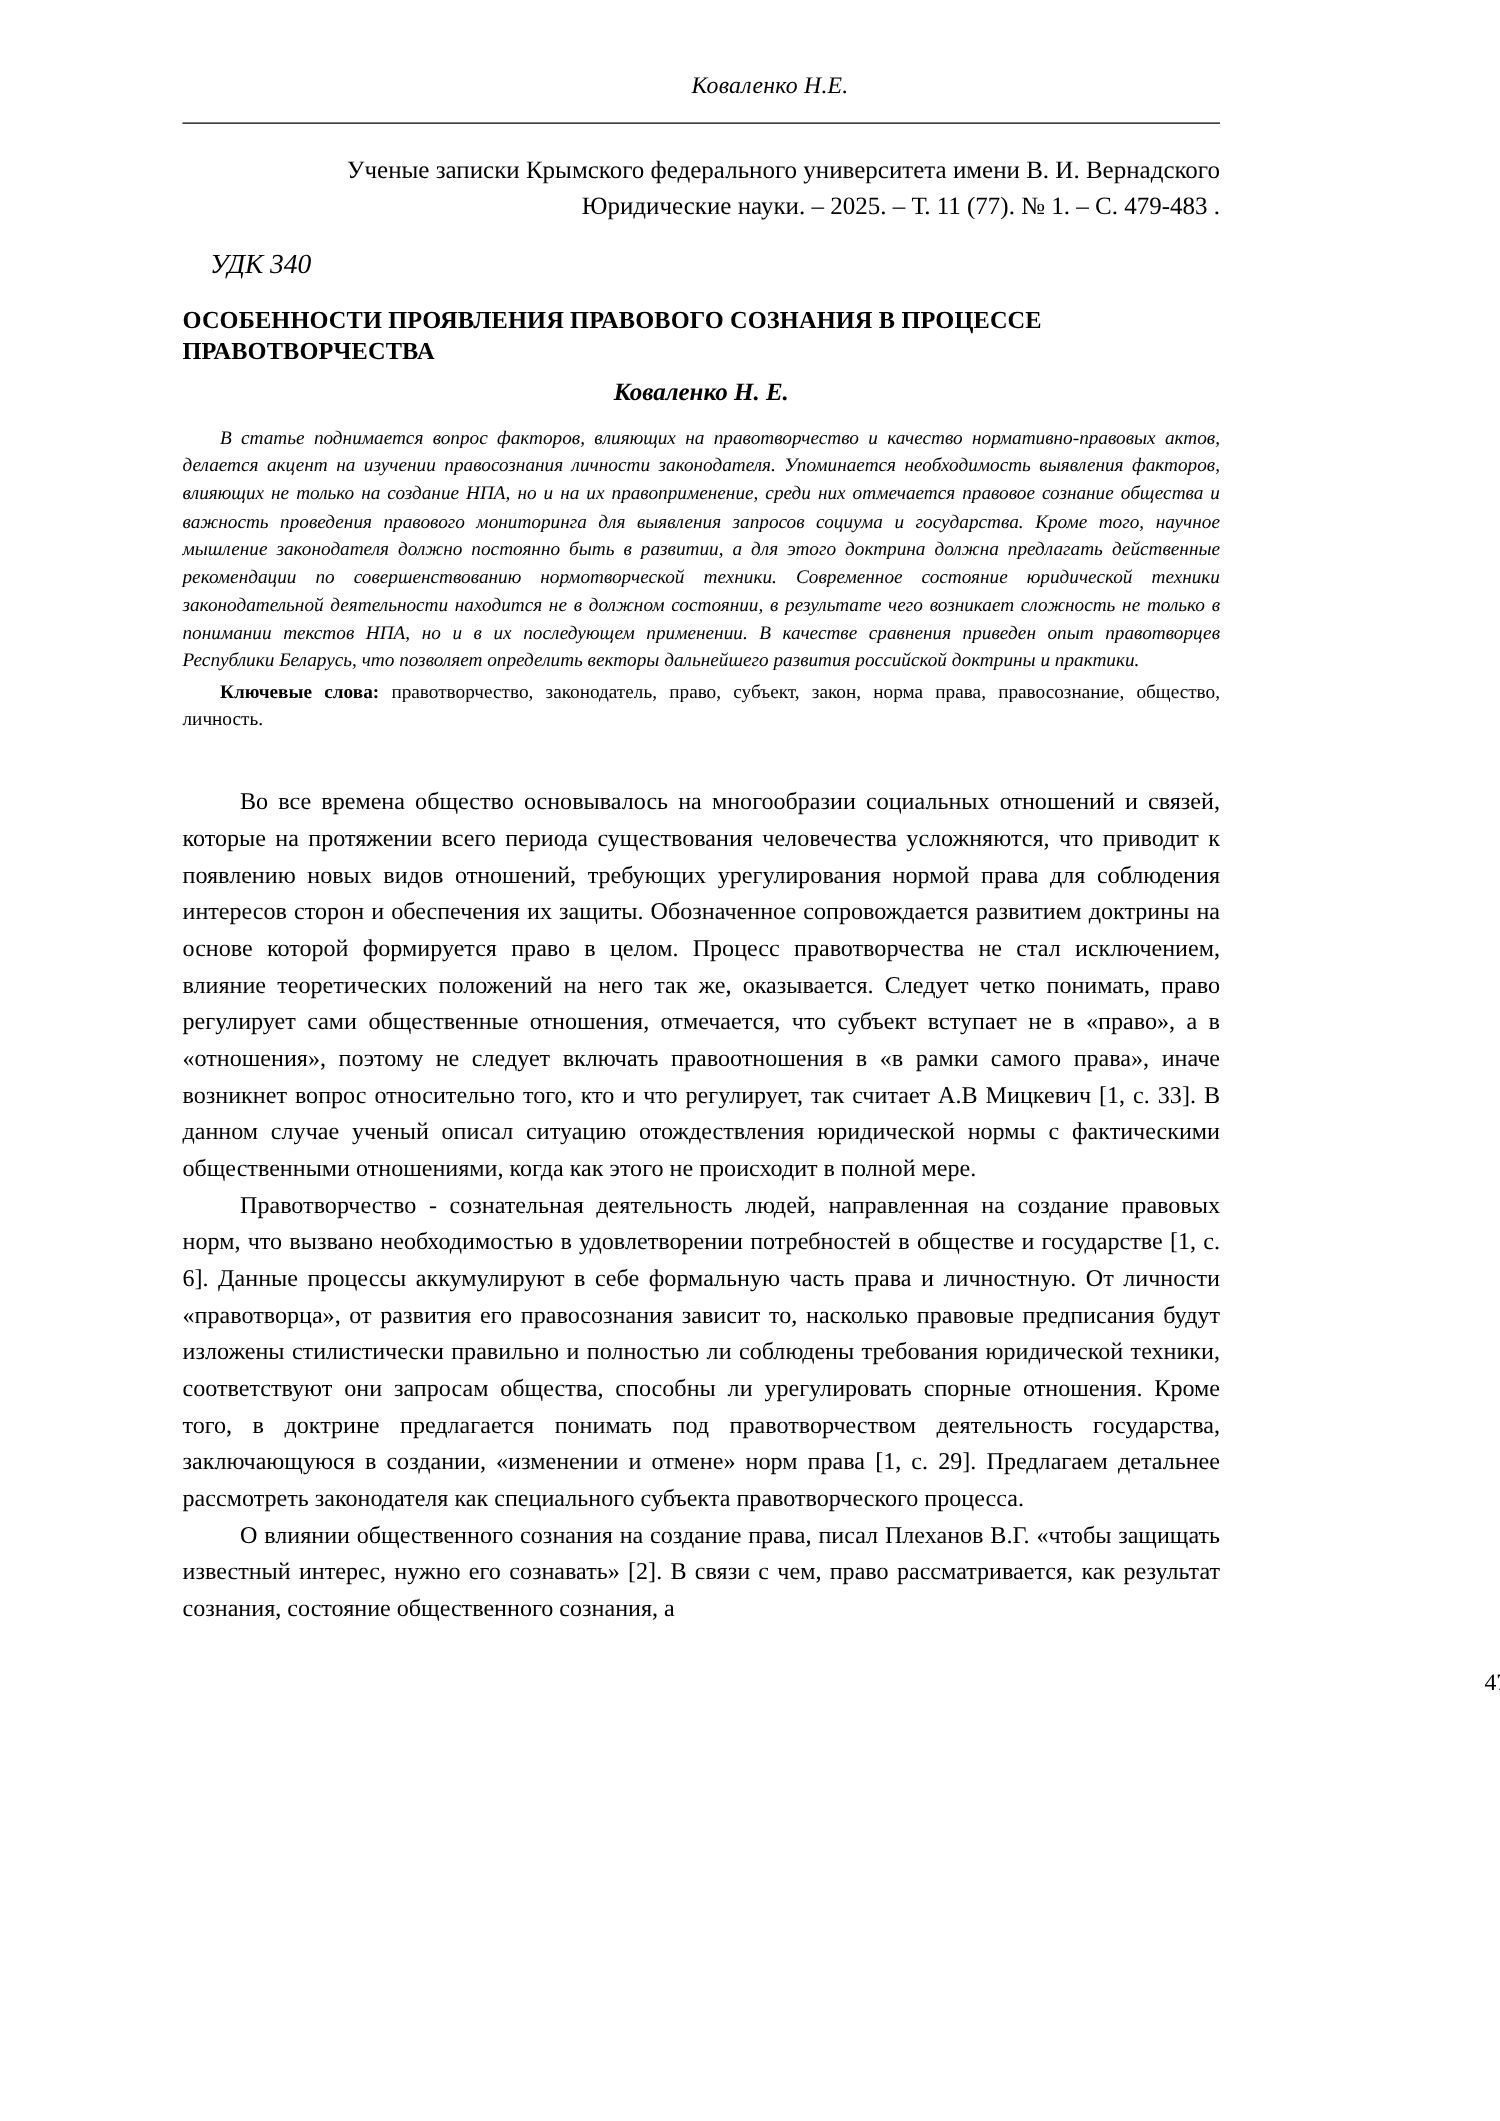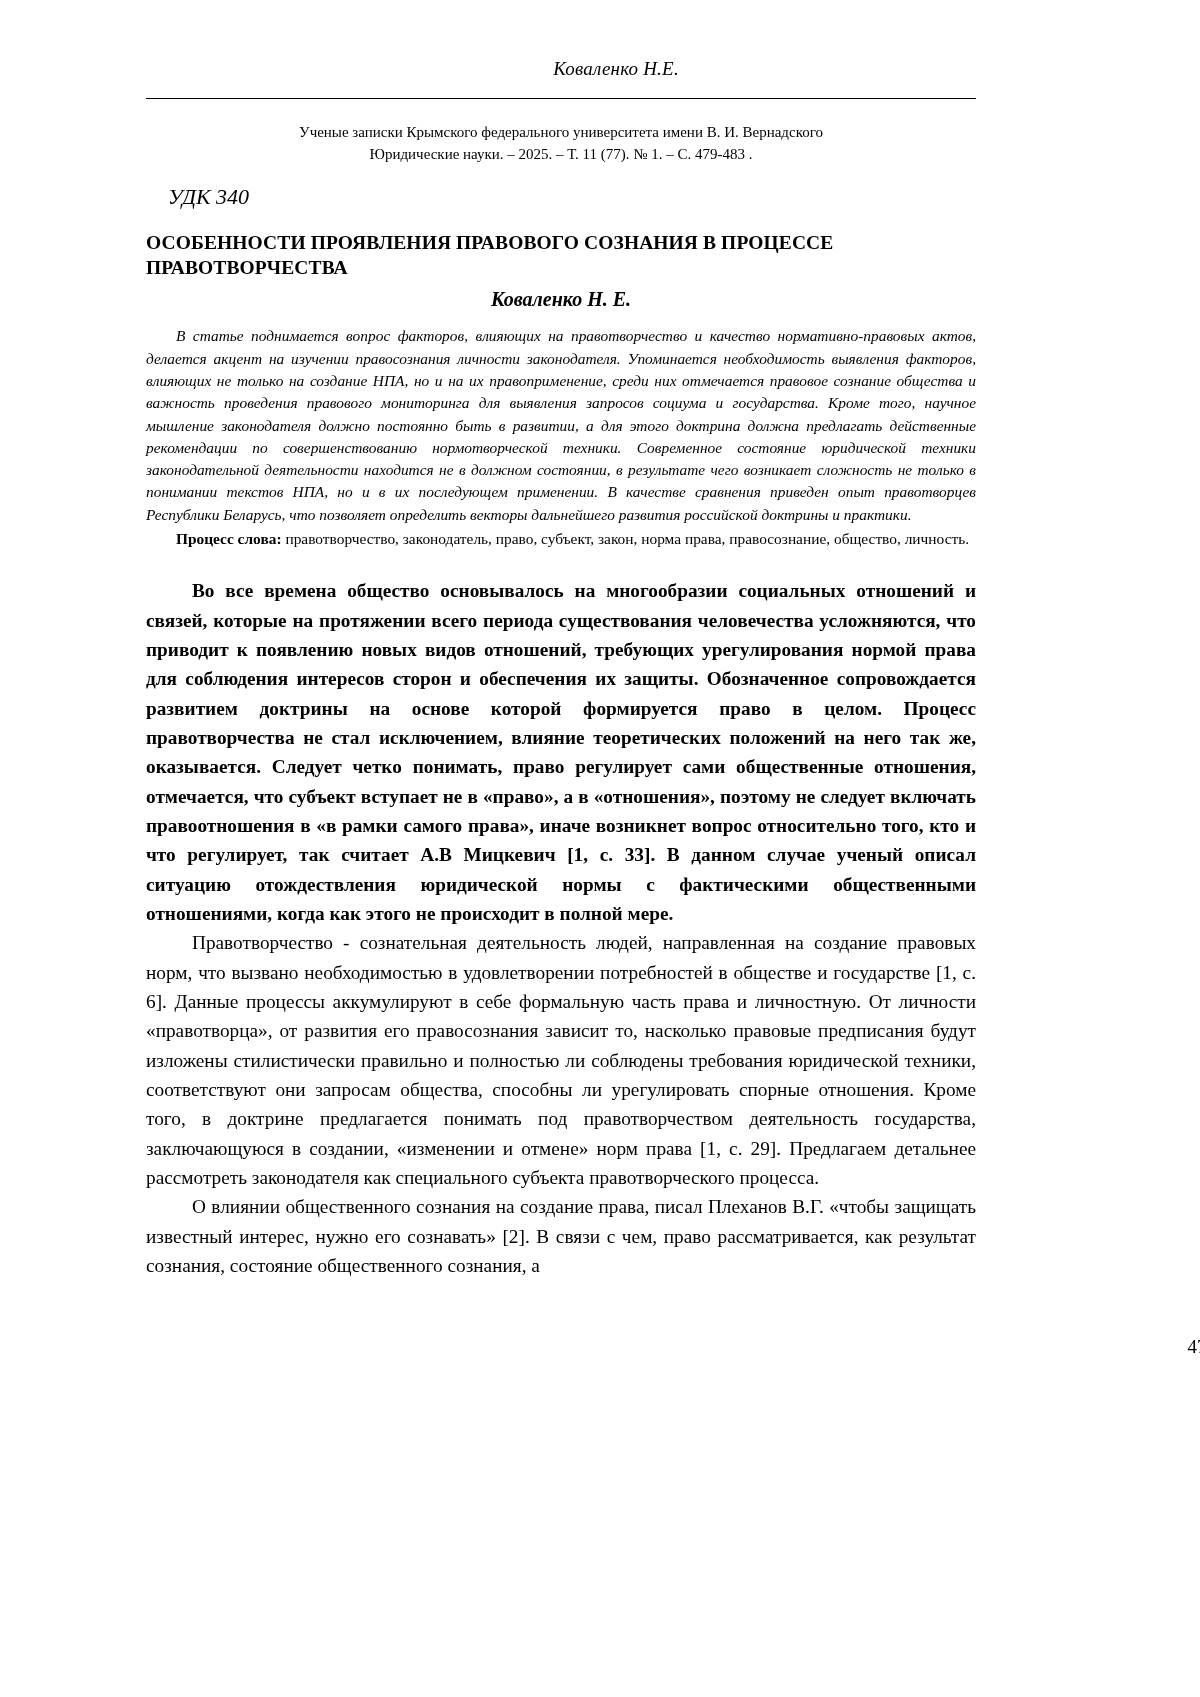--- a/index.html
+++ b/index.html
@@ -40,23 +40,23 @@
     width: 830px;
     border-bottom: 1.6px solid #000;
   }
   .content {
     position: absolute;
     left: 130px;
     top: 122px;
     width: 830px;
   }
   .journal-line {
-    font-size: 15px;
+    font-size: 20px;
     line-height: 1.45;
-    text-align: center;
+    text-align: right;
   }
   .udk {
     margin-top: 18px;
     margin-left: 22px;
     font-weight: normal;
     font-style: italic;
     font-size: 22px;
   }
   .title {
     margin-top: 20px;
@@ -97,21 +97,21 @@
     text-indent: 30px;
   }
   .keywords b { font-weight: bold; }
   .body-par {
     margin-top: 0;
     font-size: 19.3px;
     line-height: 1.52;
     text-align: justify;
     text-indent: 46px;
   }
-  .body-first { margin-top: 26px; font-weight: bold; }
+  .body-first { margin-top: 40px; }
   .page-number {
     position: absolute;
     left: 0;
     top: 1336px;
     width: 1200px;
     text-align: right;
     font-size: 19px;
   }
 </style>
 </head>
@@ -130,21 +130,21 @@
     <div class="udk">УДК 340</div>
 
     <div class="title">ОСОБЕННОСТИ ПРОЯВЛЕНИЯ ПРАВОВОГО СОЗНАНИЯ В ПРОЦЕССЕ ПРАВОТВОРЧЕСТВА</div>
 
     <div class="author">Коваленко Н. Е.</div>
 
 
     <div class="abstract">В статье поднимается вопрос факторов, влияющих на правотворчество и качество нормативно-правовых актов, делается акцент на изучении правосознания личности законодателя. Упоминается необходимость выявления факторов, влияющих не только на создание НПА, но и на их правоприменение, среди них отмечается правовое сознание общества и важность проведения правового мониторинга для выявления запросов социума и государства. Кроме того, научное мышление законодателя должно постоянно быть в развитии, а для этого доктрина должна предлагать действенные рекомендации по совершенствованию нормотворческой техники.  Современное состояние юридической техники законодательной деятельности находится не в должном состоянии, в результате чего возникает сложность не только в понимании текстов НПА, но и в их последующем применении. В качестве сравнения приведен опыт правотворцев Республики Беларусь, что позволяет определить векторы дальнейшего развития российской доктрины и практики.</div>
 
     <div class="keywords">
-      <b>Процесс слова:</b><span> правотворчество, законодатель, право, субъект, закон, норма права, правосознание, общество, личность.</span>
+      <b>Ключевые слова:</b><span> правотворчество, законодатель, право, субъект, закон, норма права, правосознание, общество, личность.</span>
     </div>
 
     <div class="body-par body-first">Во все времена общество основывалось на многообразии социальных отношений и связей, которые на протяжении всего периода существования человечества усложняются, что приводит к появлению новых видов отношений, требующих урегулирования нормой права для соблюдения интересов сторон и обеспечения их защиты. Обозначенное сопровождается развитием доктрины на основе которой формируется право в целом. Процесс правотворчества не стал исключением, влияние теоретических положений на него так же, оказывается. Следует четко понимать, право регулирует сами общественные отношения, отмечается, что субъект вступает не в «право», а в «отношения», поэтому не следует включать правоотношения в «в рамки самого права», иначе возникнет вопрос относительно того, кто и что регулирует, так считает А.В Мицкевич [1, с. 33]. В данном случае ученый описал ситуацию отождествления юридической нормы с фактическими общественными отношениями, когда как этого не происходит в полной мере.</div>
     <div class="body-par">Правотворчество - сознательная деятельность людей, направленная на создание правовых норм, что вызвано необходимостью в удовлетворении потребностей в обществе и государстве [1, с. 6]. Данные процессы аккумулируют в себе формальную часть права и личностную. От личности «правотворца», от развития его правосознания зависит то, насколько правовые предписания будут изложены стилистически правильно и полностью ли соблюдены требования юридической техники, соответствуют они запросам общества, способны ли урегулировать спорные отношения. Кроме того, в доктрине предлагается понимать под правотворчеством деятельность государства, заключающуюся в создании, «изменении и отмене» норм права [1, с. 29]. Предлагаем детальнее рассмотреть законодателя как специального субъекта правотворческого процесса.</div>
     <div class="body-par">О влиянии общественного сознания на создание права, писал Плеханов В.Г. «чтобы защищать известный интерес, нужно его сознавать» [2]. В связи с чем, право рассматривается, как результат сознания, состояние общественного сознания, а</div>
 
   </div>
 
   <div class="page-number">479</div>
 

